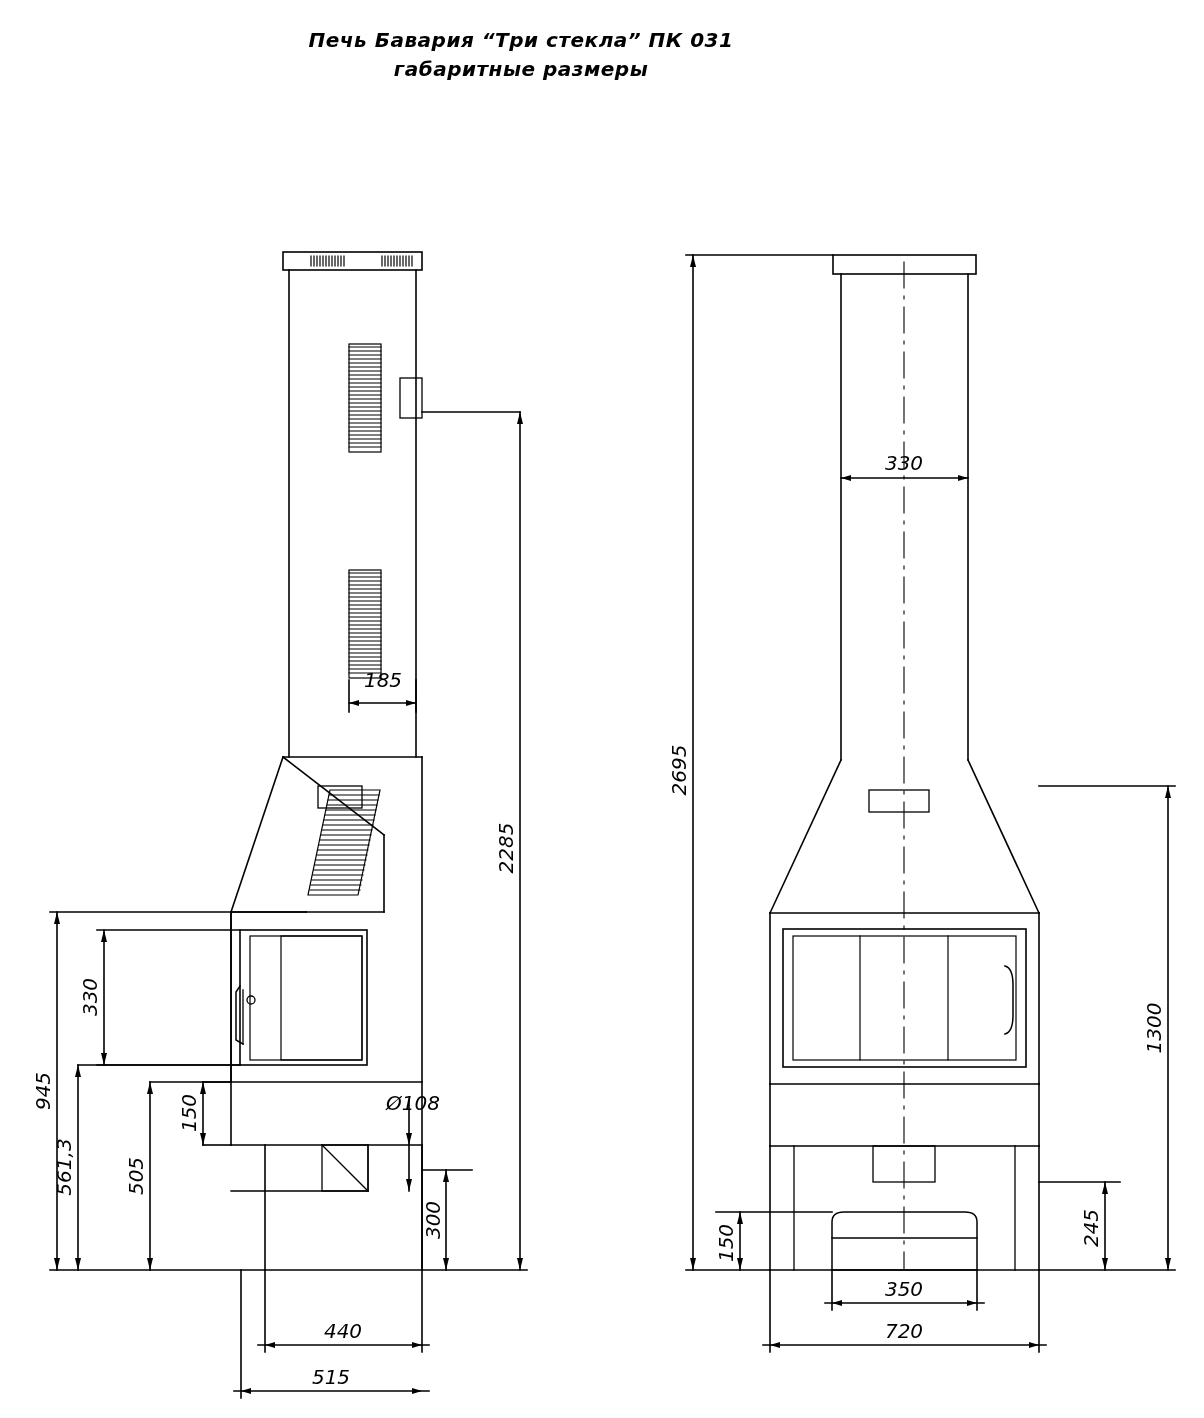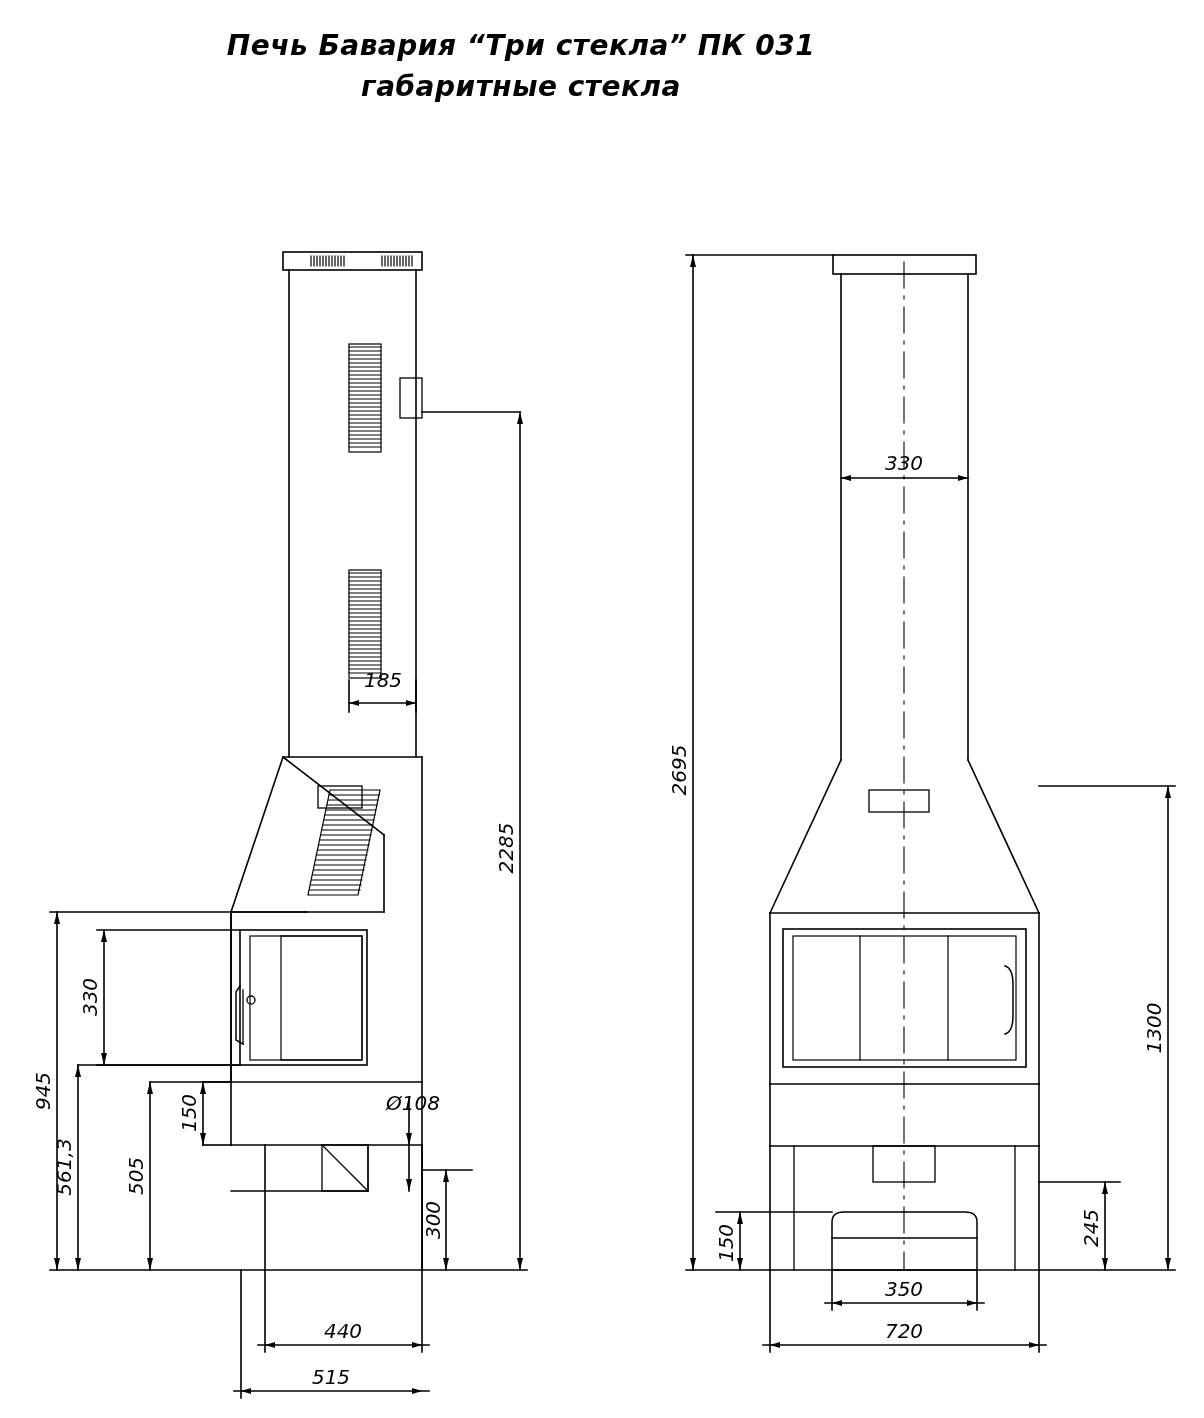--- a/index.html
+++ b/index.html
@@ -23,21 +23,21 @@
   }
   .title-block {
     position: absolute;
     left: 0;
     top: 26px;
     width: 1042px;
     text-align: center;
     font-family: "DejaVu Sans", sans-serif;
     font-style: italic;
     font-weight: bold;
-    font-size: 28px;
+    font-size: 20px;
     letter-spacing: 0.5px;
     color: #000;
     line-height: 1.45;
   }
   .title-line {
     display: block;
   }
   svg text {
     font-family: "DejaVu Sans", sans-serif;
     font-style: italic;
@@ -45,21 +45,21 @@
     fill: #000;
   }
 </style>
 </head>
 <body>
 
 <div id="drawing-root">
 
   <div class="title-block">
     <span class="title-line">Печь Бавария “Три стекла” ПК 031</span>
-    <span class="title-line">габаритные стекла</span>
+    <span class="title-line">габаритные размеры</span>
   </div>
 
   <svg width="1204" height="1418" viewBox="0 0 1204 1418">
     <g fill="none" stroke="#000" stroke-width="1.6" stroke-linecap="square">
 
       <g>
 
         <rect x="283" y="252" width="139" height="18"></rect>
         <line x1="289" y1="270" x2="289" y2="757"></line>
         <line x1="416" y1="270" x2="416" y2="757"></line>

